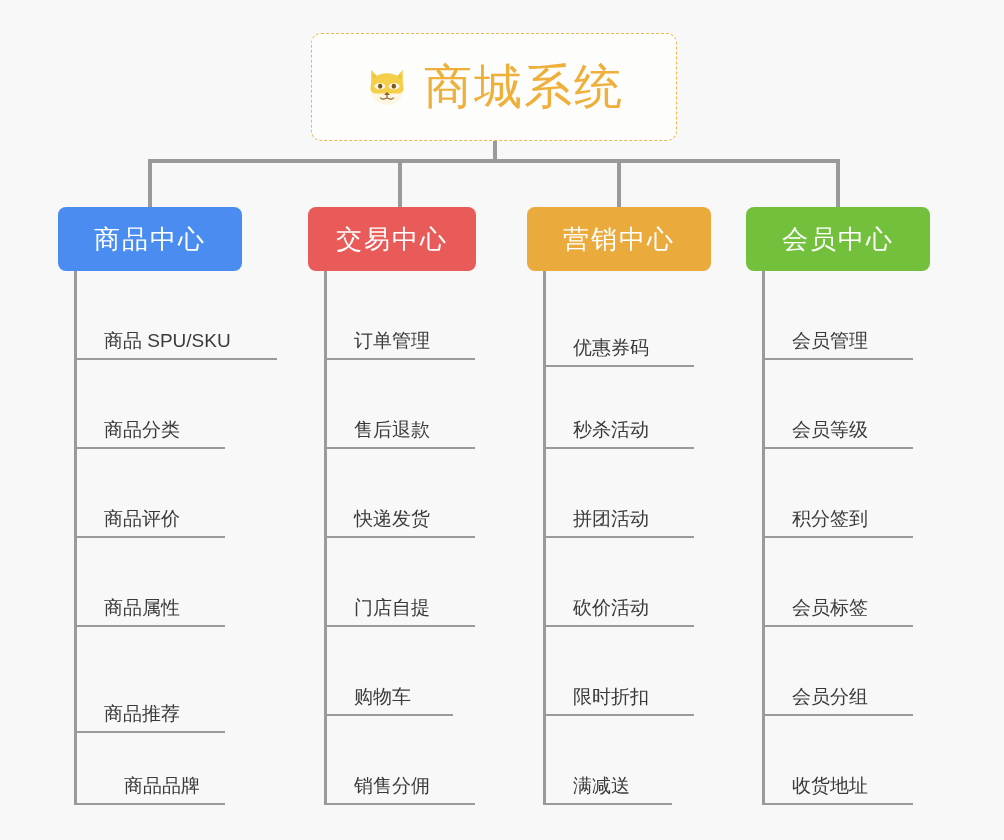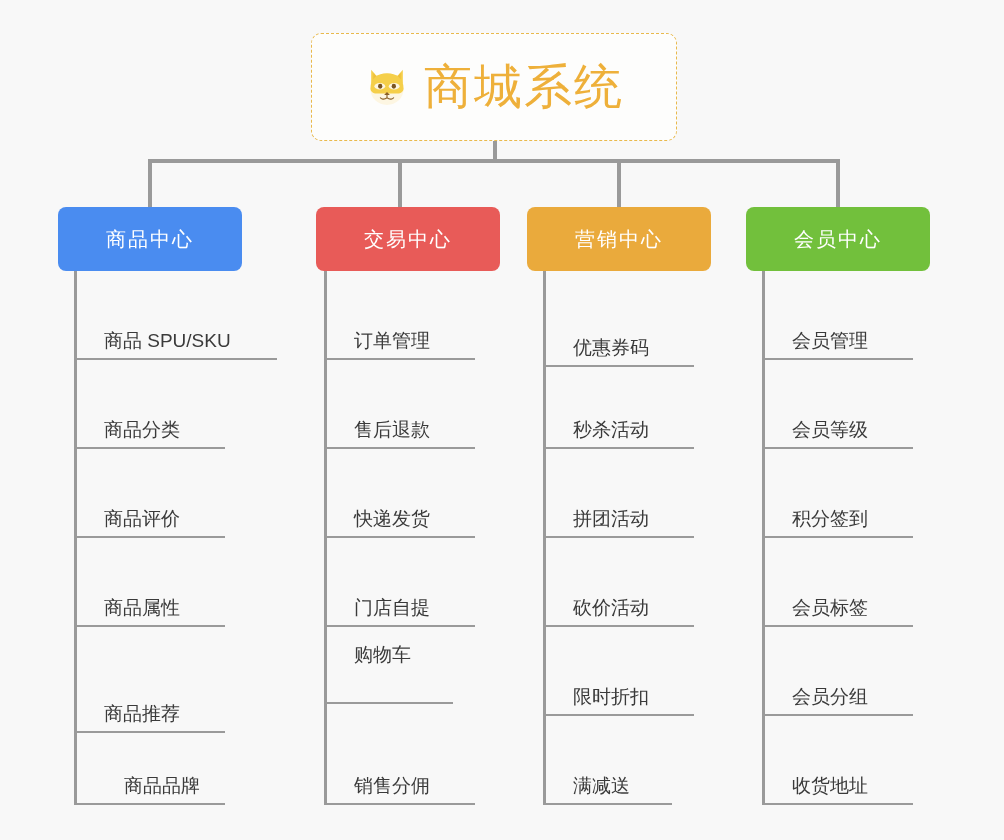--- a/index.html
+++ b/index.html
@@ -77,21 +77,21 @@
   .cat {
     position: absolute;
     top: 207px;
     height: 64px;
     border-radius: 8px;
     display: flex;
     align-items: center;
     justify-content: center;
   }
   .cat-label {
-    font-size: 20px;
+    font-size: 26px;
     color: #ffffff;
     letter-spacing: 2px;
     white-space: nowrap;
   }
 
   
   .column {
     position: absolute;
     top: 271px;
   }
@@ -167,38 +167,38 @@
           <span class="leaf-label">商品属性</span>
         </div>
         <div class="leaf" style="top: 373px; width: 151px;">
           <span class="leaf-label">商品推荐</span>
         </div>
         <div class="leaf" style="top: 445px; width: 151px; padding-left: 20px;">
           <span class="leaf-label">商品品牌</span>
         </div>
       </div>
       <div class="conn conn-drop" style="left: 398px;"></div>
-      <div class="cat" style="left: 308px; width: 184px; background: rgb(232, 91, 88); margin-left: 8px;">
+      <div class="cat" style="left: 308px; width: 168px; background: rgb(232, 91, 88);">
         <span class="cat-label">交易中心</span>
       </div>
       <div class="column" style="left: 324px;">
         <div class="trunk" style="height: 534px;"></div>
         <div class="leaf" style="top: 0px; width: 151px;">
           <span class="leaf-label">订单管理</span>
         </div>
         <div class="leaf" style="top: 89px; width: 151px;">
           <span class="leaf-label">售后退款</span>
         </div>
         <div class="leaf" style="top: 178px; width: 151px;">
           <span class="leaf-label">快递发货</span>
         </div>
         <div class="leaf" style="top: 267px; width: 151px;">
           <span class="leaf-label">门店自提</span>
         </div>
-        <div class="leaf" style="top: 344px; width: 129px; align-items: center;">
+        <div class="leaf" style="top: 356px; width: 129px;">
           <span class="leaf-label">购物车</span>
         </div>
         <div class="leaf" style="top: 445px; width: 151px;">
           <span class="leaf-label">销售分佣</span>
         </div>
       </div>
       <div class="conn conn-drop" style="left: 617px;"></div>
       <div class="cat" style="left: 527px; width: 184px; background: rgb(234, 170, 60);">
         <span class="cat-label">营销中心</span>
       </div>

